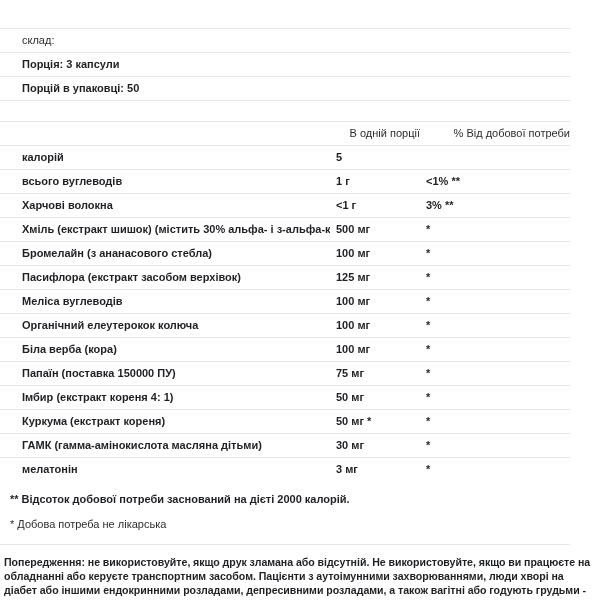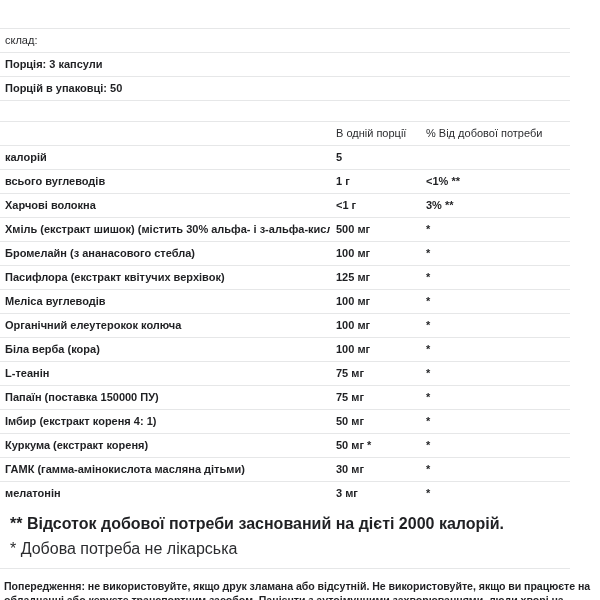--- a/index.html
+++ b/index.html
@@ -25,55 +25,56 @@
   .top-gap { height: 28px; }
 
   
   .nf-table {
     width: 570px;
     border-collapse: collapse;
     table-layout: fixed;
   }
   .nf-table td {
     border-top: 1px solid #e6e7e8;
-    padding: 0 0 0 5px;
+    padding: 0 0 0 22px;
     height: 24px;
     vertical-align: middle;
     font-size: 11px;
     line-height: 13px;
     white-space: nowrap;
     overflow: hidden;
   }
   .col-name  { width: 330px; }
   .col-amt   { width: 90px;  padding-left: 6px !important; }
   .col-dv    { width: 150px; padding-left: 6px !important; }
 
   .r-regular { font-weight: 400; color: #2b2c2f; }
   .r-bold    { font-weight: 700; color: #1f2023; margin-top: 36px; }
 
   
   .hdr td {
     font-weight: 400;
     font-size: 11px;
     color: #2b2c2f;
+    text-align: right;
   }
 
   
   .spacer-row td {
     height: 21px;
     border-top: 1px solid #e6e7e8;
   }
 
   
   .footnotes {
     width: 570px;
     padding: 0;
   }
   .fn {
-    font-size: 16px;
+    font-size: 11px;
     line-height: 13px;
     padding: 9px 0 0 10px;
   }
   .fn-1 { font-weight: 700; color: #1f2023; padding-top: 11px; }
   .fn-2 { font-weight: 400; color: #2b2c2f; padding-top: 12px; }
 
   .rule-after-notes {
     width: 570px;
     height: 1px;
     background: #e6e7e8;
@@ -153,42 +154,37 @@
           <td class="r-bold">Хміль (екстракт шишок) (містить 30% альфа- і з-альфа-кислот)</td>
           <td class="r-bold col-amt">500 мг</td>
           <td class="r-bold col-dv">*</td>
         </tr>
         <tr>
           <td class="r-bold">Бромелайн (з ананасового стебла)</td>
           <td class="r-bold col-amt">100 мг</td>
           <td class="r-bold col-dv">*</td>
         </tr>
         <tr>
-          <td class="r-bold">Пасифлора (екстракт квітучих верхівок)</td>
+          <td class="r-bold">Пасифлора (екстракт засобом верхівок)</td>
           <td class="r-bold col-amt">125 мг</td>
           <td class="r-bold col-dv">*</td>
         </tr>
         <tr>
           <td class="r-bold">Меліса вуглеводів</td>
           <td class="r-bold col-amt">100 мг</td>
           <td class="r-bold col-dv">*</td>
         </tr>
         <tr>
           <td class="r-bold">Органічний елеутерокок колюча</td>
           <td class="r-bold col-amt">100 мг</td>
           <td class="r-bold col-dv">*</td>
         </tr>
         <tr>
           <td class="r-bold">Біла верба (кора)</td>
           <td class="r-bold col-amt">100 мг</td>
-          <td class="r-bold col-dv">*</td>
-        </tr>
-        <tr>
-          <td class="r-bold">L-теанін</td>
-          <td class="r-bold col-amt">75 мг</td>
           <td class="r-bold col-dv">*</td>
         </tr>
         <tr>
           <td class="r-bold">Папаїн (поставка 150000 ПУ)</td>
           <td class="r-bold col-amt">75 мг</td>
           <td class="r-bold col-dv">*</td>
         </tr>
         <tr>
           <td class="r-bold">Імбир (екстракт кореня 4: 1)</td>
           <td class="r-bold col-amt">50 мг</td>

